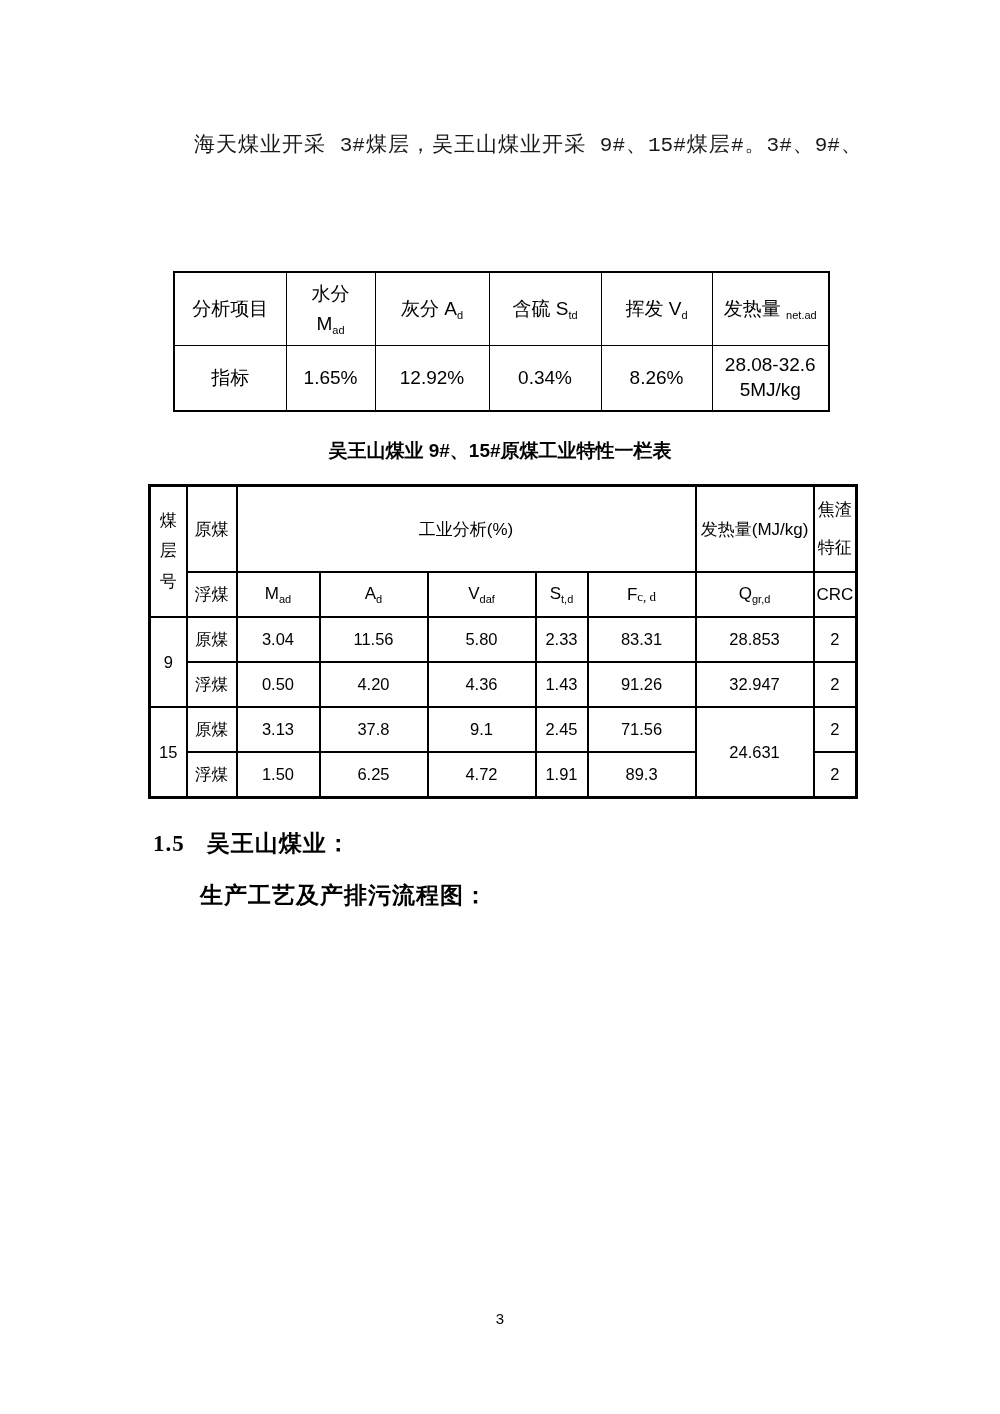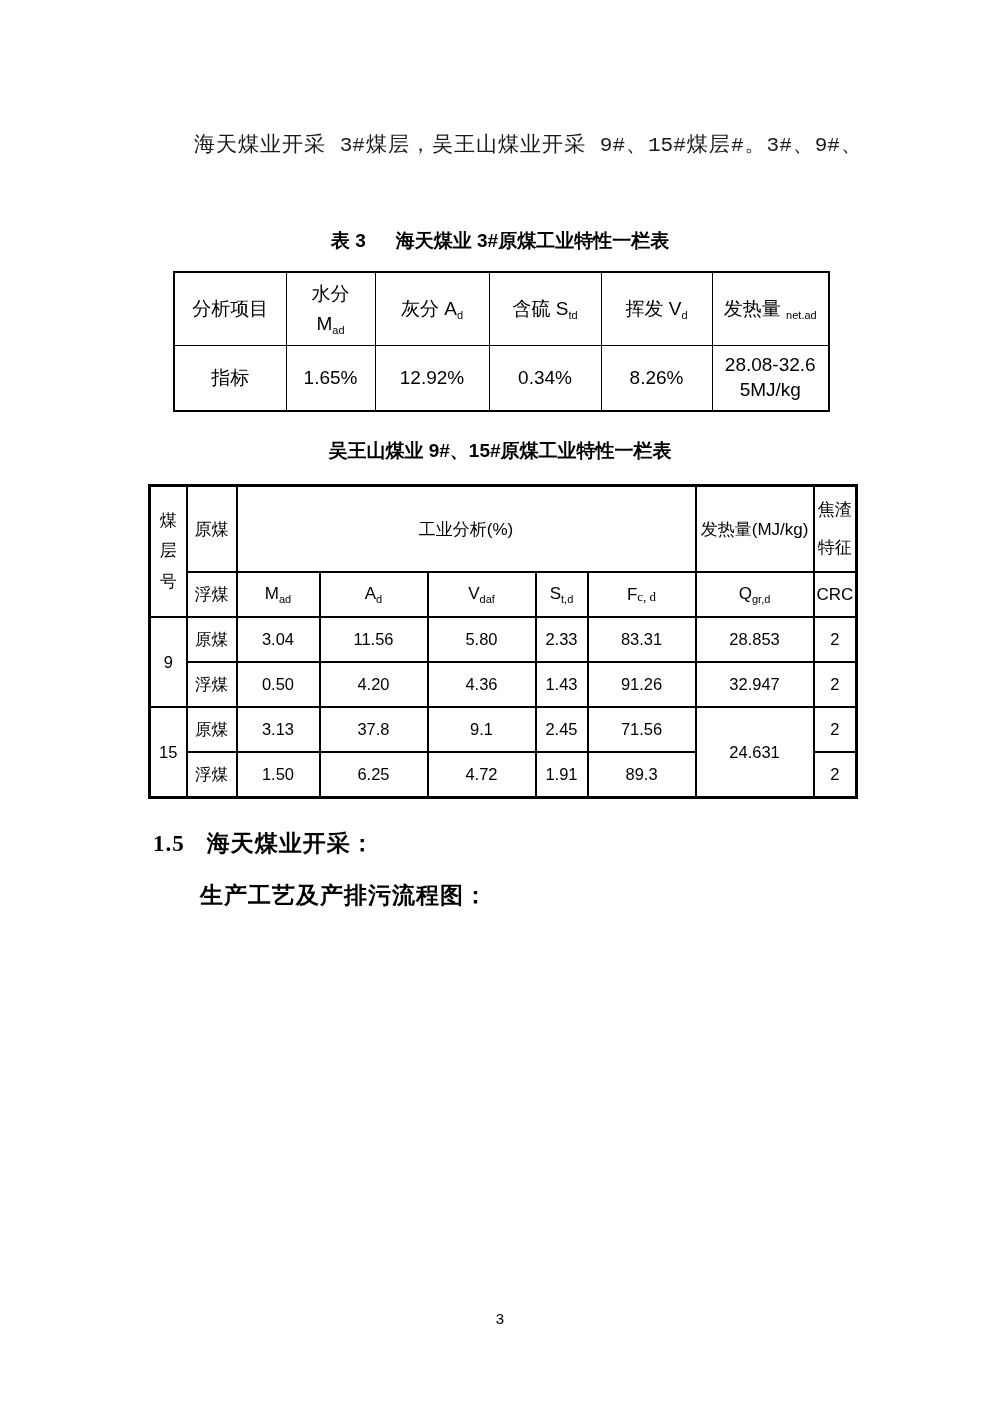--- a/index.html
+++ b/index.html
@@ -86,23 +86,20 @@
     font-size:15px;
   }
 </style>
 </head>
 <body>
 
 <div class="page">
 
   <div class="intro-line first">海天煤业开采 3#煤层，吴王山煤业开采 9#、15#煤层#。3#、9#、</div>
 
-  <div class="caption" style="top:228px;">
-    <span class="gap">表 3</span><span>海天煤业 3#原煤工业特性一栏表</span>
-  </div>
 
   <table id="table1">
     <colgroup>
       <col style="width:112px">
         <col style="width:89px">
         <col style="width:114px">
       <col style="width:112px">
         <col style="width:111px">
         <col style="width:117px">
     </colgroup>
@@ -216,19 +213,19 @@
       <td>6.25</td>
       <td>4.72</td>
       <td>1.91</td>
       <td>89.3</td>
       <td>2</td>
     </tr>
   </tbody>
     </table>
 
   <div class="sec-heading h15">
-    <span class="num-gap">1.5</span><span>海天煤业开采：</span>
+    <span class="num-gap">1.5</span><span>吴王山煤业：</span>
   </div>
   <div class="sec-heading flow">生产工艺及产排污流程图：</div>
 
   <div class="page-number">3</div>
 
 </div>
 
 </body></html>

